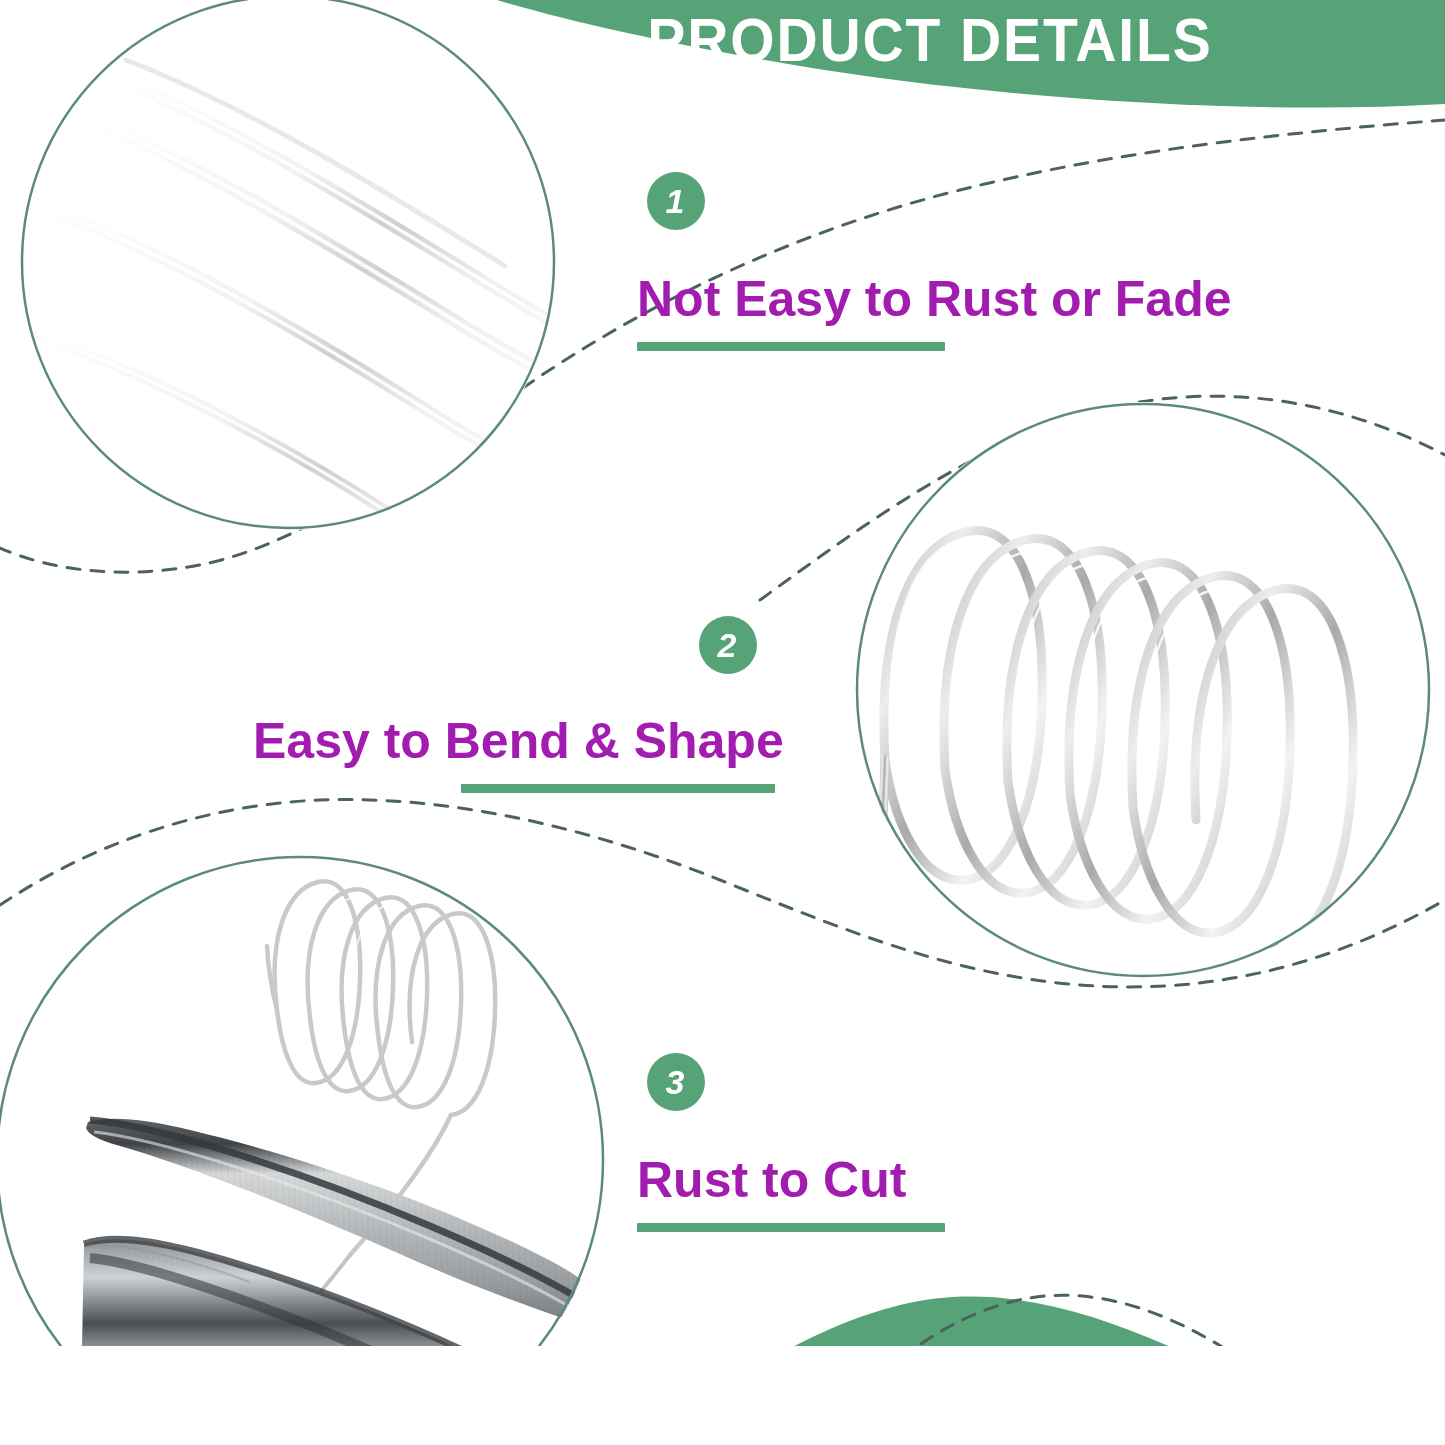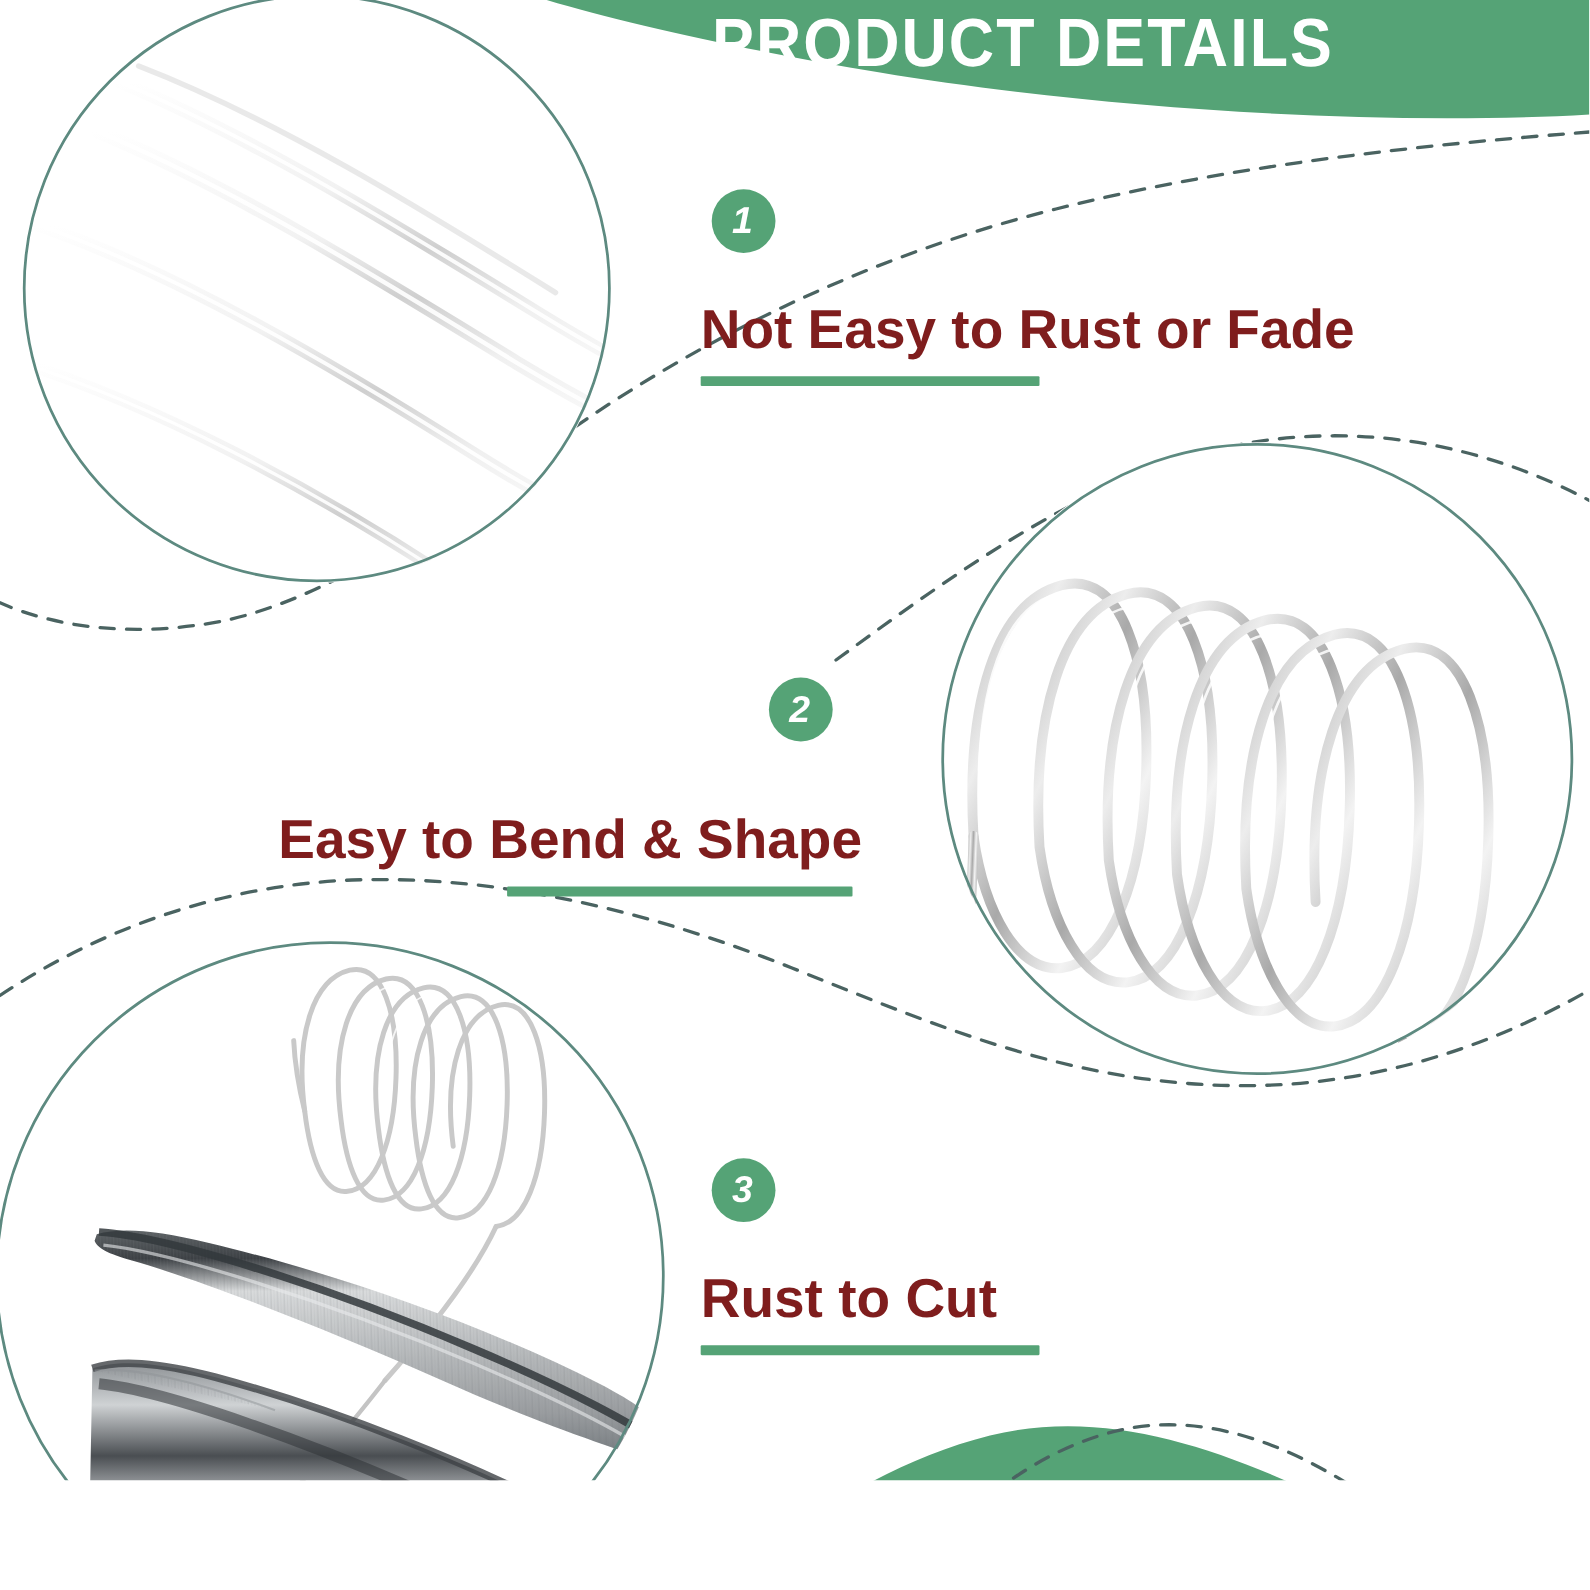--- a/index.html
+++ b/index.html
@@ -58,41 +58,41 @@
     font-weight: bold;
     font-style: italic;
     display: flex;
     align-items: center;
     justify-content: center;
     line-height: 1;
     box-sizing: border-box;
     padding-right: 2px;
   }
   .feature-title {
-    color: #7f1d1d;
+    color: #a21caf;
     font-size: 50px;
     font-weight: bold;
     line-height: 58px;
     white-space: nowrap;
     margin: 0;
   }
   .rule {
     height: 9px;
     background: #55a376;
     border-radius: 1px;
   }
 
   #feature-1 { left: 637px; top: 172px; }
   #feature-1 .badge { margin-left: 10px; }
   #feature-1 .feature-title { margin-top: 40px; }
   #feature-1 .rule { width: 308px; margin-top: 14px; }
 
   #feature-2 { left: 253px; top: 616px; width: 522px; }
   #feature-2 .badge-row { display: flex; justify-content: flex-end; padding-right: 18px; }
-  #feature-2 .feature-title { margin-top: 60px; text-align: center; }
+  #feature-2 .feature-title { margin-top: 38px; text-align: center; }
   #feature-2 .rule { width: 314px; margin-top: 14px; margin-left: auto; }
 
   #feature-3 { left: 637px; top: 1053px; }
   #feature-3 .badge { margin-left: 10px; }
   #feature-3 .feature-title { margin-top: 40px; }
   #feature-3 .rule { width: 308px; margin-top: 14px; }
 </style>
 </head>
 <body>
 

